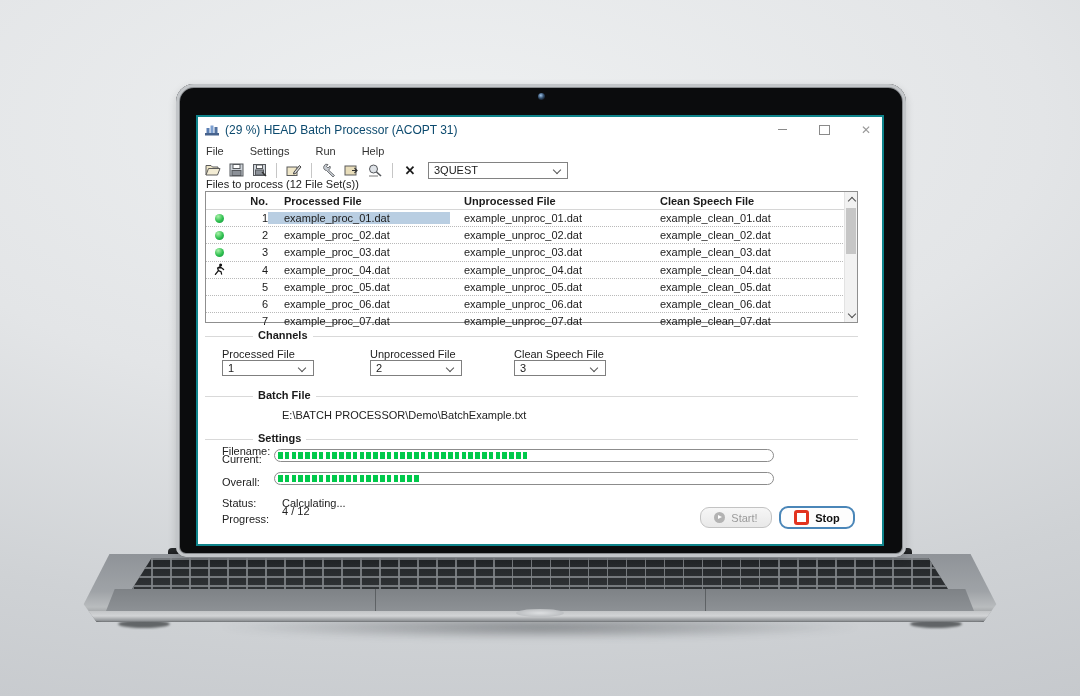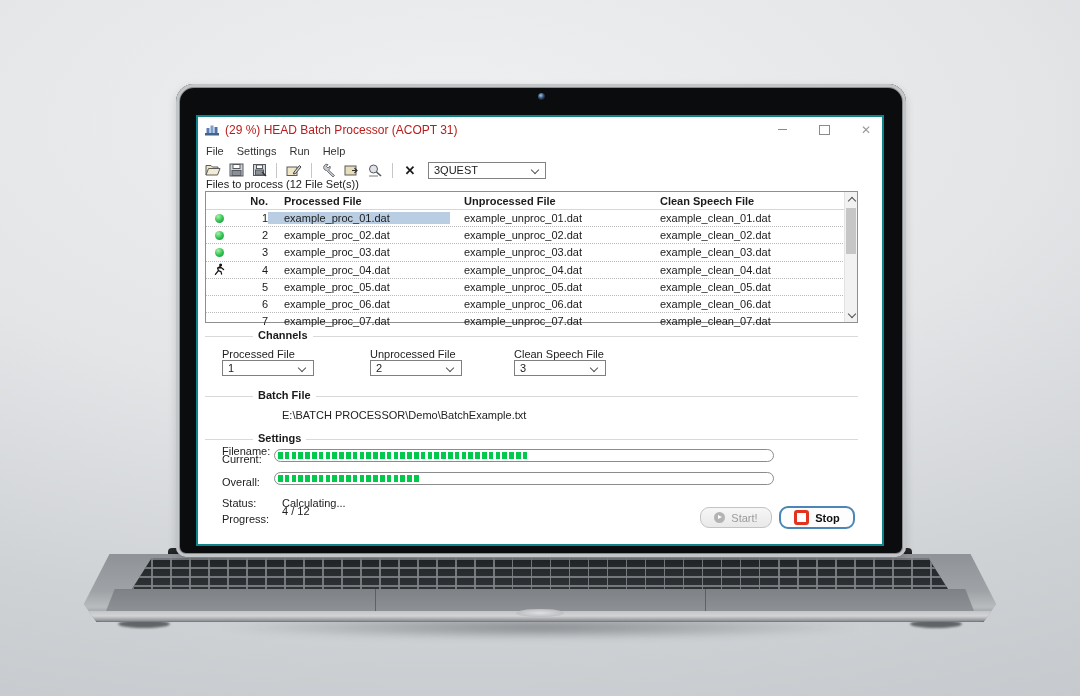--- a/index.html
+++ b/index.html
@@ -33,35 +33,35 @@
     background:#0b0c0d;
     box-shadow:inset 0 0 0 3px #c3c6c9, inset 0 0 0 4px #898c8f, 0 3px 8px rgba(0,0,0,.15);}
   .webcam{position:absolute;left:50%;top:9px;width:7px;height:7px;margin-left:-3px;border-radius:50%;
     background:radial-gradient(circle at 40% 35%, #9fc4e8 0%, #35506e 45%, #10151c 80%);}
 
   
   .app{position:absolute;left:20px;top:31px;width:688px;height:431px;background:#fff;
     border:2px solid #0f848b;box-sizing:border-box;font-size:11px;color:#1b1b1b;}
 
   .titlebar{position:absolute;left:0;top:0;right:0;height:25px;display:flex;align-items:center;padding-left:7px;}
-  .title-text{font-size:12px;color:#b91c1c;margin-left:6px;}
+  .title-text{font-size:12px;color:#0c4a6e;margin-left:6px;}
   .win-controls{position:absolute;right:8px;top:0;height:25px;display:flex;align-items:center;gap:26px;}
   .wc{width:16px;height:16px;display:flex;align-items:center;justify-content:center;color:#8a8a8a;}
   .wc-min{width:9px;height:1px;background:#8a8a8a;}
   .wc-max{width:9px;height:8px;border:1px solid #8a8a8a;}
   .wc-close{font-size:12px;color:#9a9a9a;}
 
-  .menubar{position:absolute;left:0;top:25px;right:0;height:17px;display:flex;align-items:center;padding-left:8px;gap:13px;color:#333;}
+  .menubar{position:absolute;left:0;top:25px;right:0;height:17px;display:flex;align-items:center;padding-left:8px;gap:26px;color:#333;}
   .menu-item{cursor:default;}
 
   .toolbar{position:absolute;left:0;top:42px;right:0;height:22px;display:flex;align-items:center;padding-left:6px;gap:5px;}
   .ticon{width:18px;height:17px;display:flex;align-items:center;justify-content:center;}
   .tsep{width:1px;height:15px;background:#c6c6c6;margin:0 3px;}
   .xglyph{font-size:13px;font-weight:700;color:#1a1a1a;line-height:1;}
-  .combo{position:relative;width:118px;height:17px;border:1px solid #828282;background:#fff;display:flex;align-items:center;
+  .combo{position:relative;width:140px;height:17px;border:1px solid #828282;background:#fff;display:flex;align-items:center;
     padding-left:5px;box-sizing:border-box;margin-left:4px;text-align:right;}
   .chev{width:5px;height:5px;border-right:1px solid #555;border-bottom:1px solid #555;transform:rotate(45deg);position:absolute;right:7px;top:4px;}
 
   .files-label{position:absolute;left:8px;top:61px;color:#222;}
   .table{position:absolute;left:7px;top:74px;width:653px;height:132px;border:1px solid #8f8f8f;background:#fff;box-sizing:border-box;}
   .thead{display:flex;height:17px;align-items:center;font-weight:700;border-bottom:1px solid #d6d6d6;}
   .trow{display:flex;height:16.2px;align-items:center;border-bottom:1px dotted #b9b9b9;}
   .c-ic{width:26px;display:flex;justify-content:center;align-items:center;box-sizing:border-box;}
   .c-no{width:36px;text-align:right;box-sizing:border-box;}
   .c-p{width:182px;padding-left:16px;box-sizing:border-box;}

